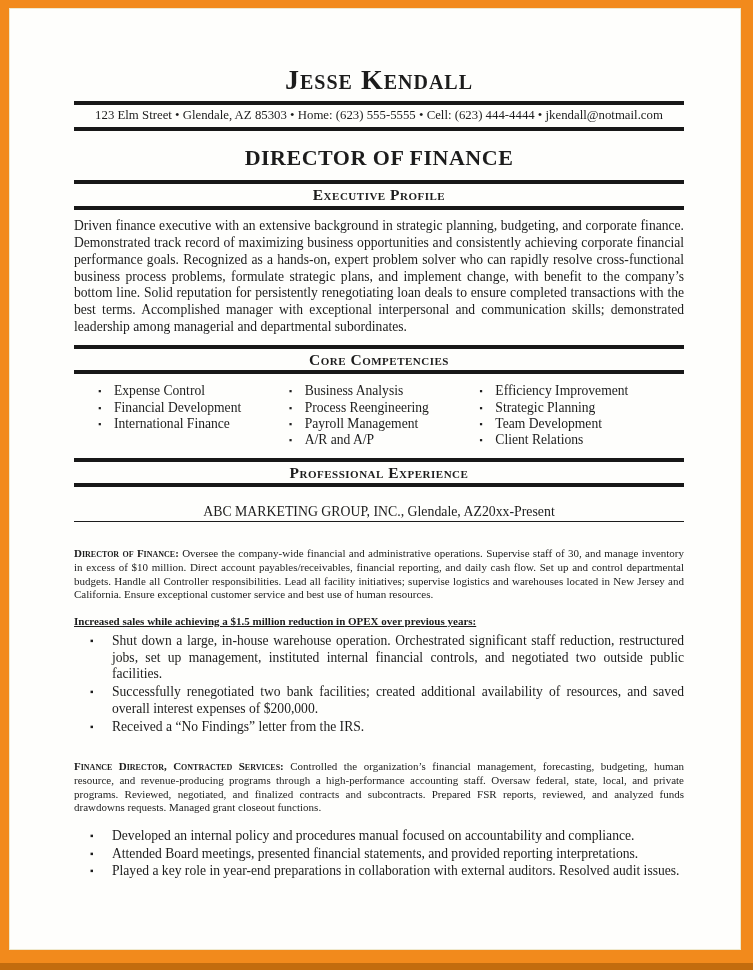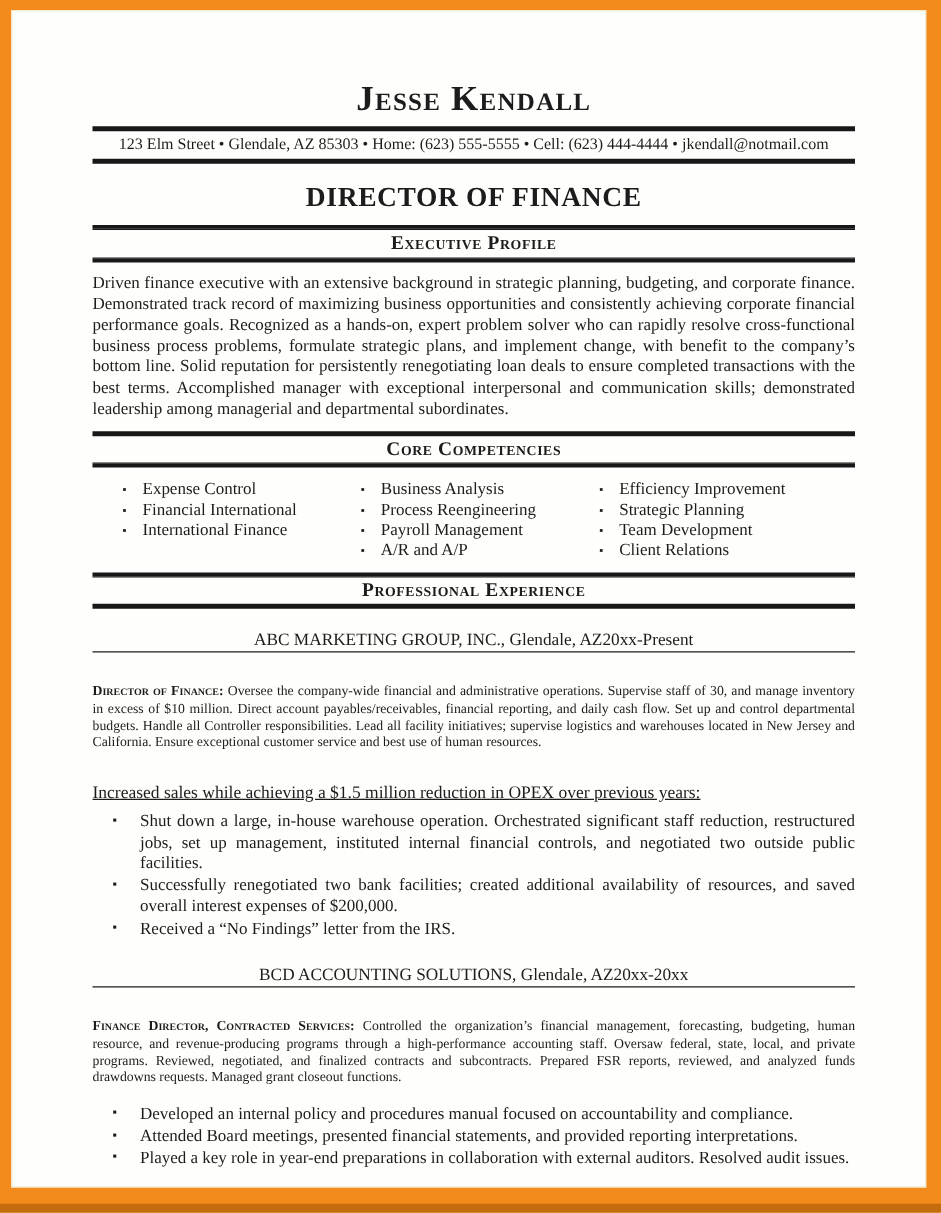--- a/index.html
+++ b/index.html
@@ -117,23 +117,23 @@
     margin: 25px 0 0 0;
     font-size: 11px;
     line-height: 1.235;
     text-align: justify;
   }
   .job-title {
     font-weight: bold;
     font-variant: small-caps;
   }
   .ach-heading {
-    margin: 25px 0 6px 0;
-    font-size: 14px;
-    font-weight: normal;
+    margin: 13px 0 6px 0;
+    font-size: 11px;
+    font-weight: bold;
     text-decoration: underline;
   }
   .bullets {
     list-style: none;
     margin: 6px 0 0 0;
     padding: 0 0 0 16px;
   }
   .bullets li {
     position: relative;
     padding-left: 22px;
@@ -172,21 +172,21 @@
       <p class="body-just">Driven finance executive with an extensive background in strategic planning, budgeting, and corporate finance. Demonstrated track record of maximizing business opportunities and consistently achieving corporate financial performance goals. Recognized as a hands-on, expert problem solver who can rapidly resolve cross-functional business process problems, formulate strategic plans, and implement change, with benefit to the company’s bottom line. Solid reputation for persistently renegotiating loan deals to ensure completed transactions with the best terms. Accomplished manager with exceptional interpersonal and communication skills; demonstrated leadership among managerial and departmental subordinates.</p>
     </section>
 
     <section>
       <div class="rule"></div>
       <h3 class="sec-heading">Core Competencies</h3>
       <div class="rule flip"></div>
       <div class="comp-cols">
         <ul>
           <li>Expense Control</li>
-          <li>Financial International</li>
+          <li>Financial Development</li>
           <li>International Finance</li>
         </ul>
         <ul>
           <li>Business Analysis</li>
           <li>Process Reengineering</li>
           <li>Payroll Management</li>
           <li>A/R and A/P</li>
         </ul>
         <ul>
           <li>Efficiency Improvement</li>
@@ -210,24 +210,20 @@
         <p class="job-desc"><span class="job-title">Director of Finance:</span> <span>Oversee the company-wide financial and administrative operations. Supervise staff of 30, and manage inventory in excess of $10 million. Direct account payables/receivables, financial reporting, and daily cash flow. Set up and control departmental budgets. Handle all Controller responsibilities. Lead all facility initiatives; supervise logistics and warehouses located in New Jersey and California. Ensure exceptional customer service and best use of human resources.</span></p>
         <p class="ach-heading">Increased sales while achieving a $1.5 million reduction in OPEX over previous years:</p>
         <ul class="bullets">
           <li>Shut down a large, in-house warehouse operation. Orchestrated significant staff reduction, restructured jobs, set up management, instituted internal financial controls, and negotiated two outside public facilities.</li>
           <li>Successfully renegotiated two bank facilities; created additional availability of resources, and saved overall interest expenses of $200,000.</li>
           <li>Received a “No Findings” letter from the IRS.</li>
         </ul>
       </article>
 
       <article class="job" style="margin-top:21px;">
-        <div class="job-head">
-          <span class="company">BCD ACCOUNTING SOLUTIONS, Glendale, AZ</span>
-          <span class="dates">20xx-20xx</span>
-        </div>
         <p class="job-desc"><span class="job-title">Finance Director, Contracted Services:</span> <span>Controlled the organization’s financial management, forecasting, budgeting, human resource, and revenue-producing programs through a high-performance accounting staff. Oversaw federal, state, local, and private programs. Reviewed, negotiated, and finalized contracts and subcontracts. Prepared FSR reports, reviewed, and analyzed funds drawdowns requests. Managed grant closeout functions.</span></p>
         <ul class="bullets" style="margin-top:13px;">
           <li>Developed an internal policy and procedures manual focused on accountability and compliance.</li>
           <li>Attended Board meetings, presented financial statements, and provided reporting interpretations.</li>
           <li>Played a key role in year-end preparations in collaboration with external auditors. Resolved audit issues.</li>
         </ul>
       </article>
     </section>
 
   </div>

